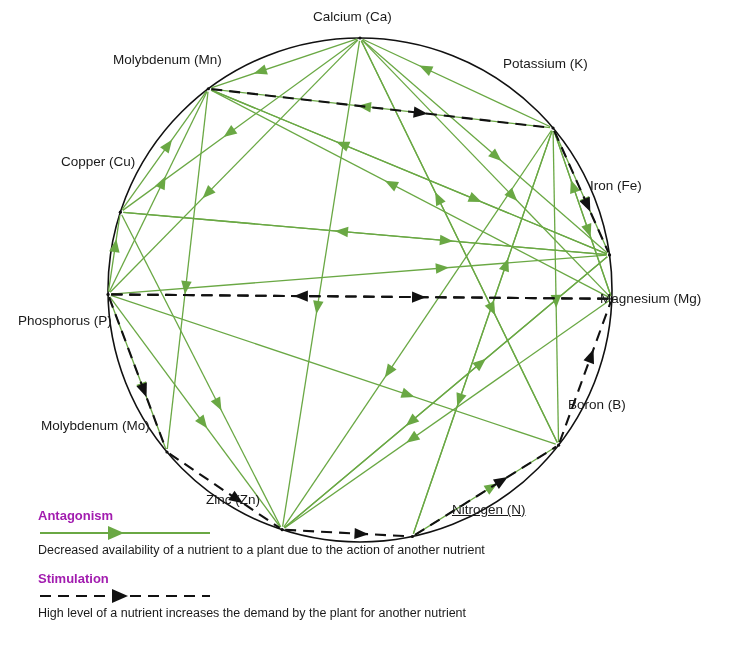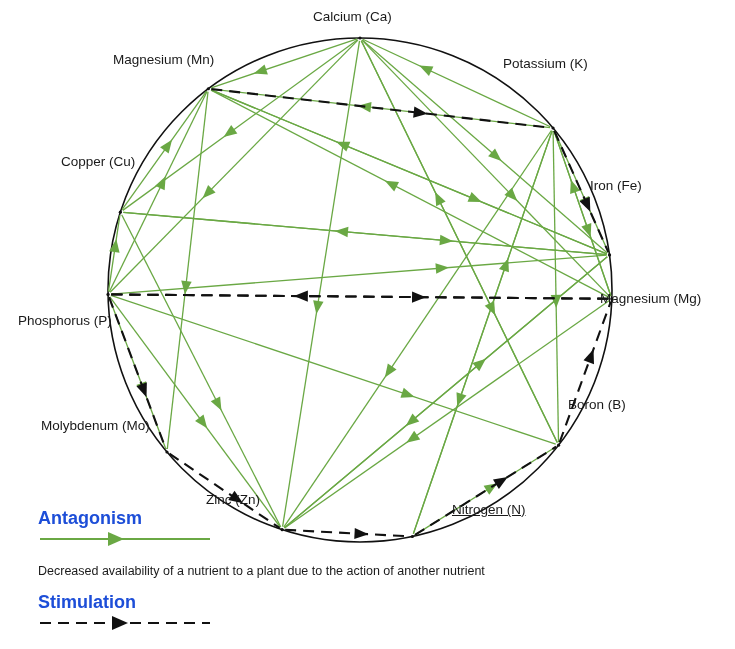--- a/index.html
+++ b/index.html
@@ -35,29 +35,29 @@
     white-space: nowrap;
     line-height: 1;
   }
   .legend {
     position: absolute;
     left: 38px;
     top: 508px;
     width: 640px;
   }
   .legend-title {
-    font-size: 18px;
+    font-size: 13px;
     font-weight: bold;
-    color: #1d4ed8;
+    color: #a21caf;
     margin: 0 0 2px 0;
   }
   .legend-desc {
     font-size: 12.5px;
     color: #1a1a1a;
-    margin: 17px 0 0 0;
+    margin: 2px 0 0 0;
   }
   .legend-block { margin-bottom: 14px; }
   .legend-line-wrap { height: 16px; position: relative; width: 180px; }
 </style>
 </head>
 <body>
 
 <div id="diagram-root">
 
   <svg id="wheel" viewBox="0 0 735 649">
@@ -183,21 +183,21 @@
       <div class="node-label" style="left: 313px; top: 10px;">Calcium (Ca)</div>
       <div class="node-label" style="left: 503px; top: 57px;">Potassium (K)</div>
       <div class="node-label" style="left: 590px; top: 171px; margin-top: 8px;">Iron (Fe)</div>
       <div class="node-label" style="left: 600px; top: 284px; margin-top: 8px;">Magnesium (Mg)</div>
       <div class="node-label" style="left: 568px; top: 398px;">Boron (B)</div>
       <div class="node-label" style="left: 452px; top: 503px; text-decoration: underline;">Nitrogen (N)</div>
       <div class="node-label" style="left: 206px; top: 493px; text-align: center;">Zinc (Zn)</div>
       <div class="node-label" style="left: 41px; top: 419px;">Molybdenum (Mo)</div>
       <div class="node-label" style="left: 18px; top: 284px; margin-top: 30px;">Phosphorus (P)</div>
       <div class="node-label" style="left: 61px; top: 155px;">Copper (Cu)</div>
-      <div class="node-label" style="left: 113px; top: 53px;">Magnesium (Mn)</div>
+      <div class="node-label" style="left: 113px; top: 53px;">Molybdenum (Mn)</div>
     </div>
 
   <div class="legend">
     <div class="legend-block">
       <p class="legend-title">Antagonism</p>
       <div class="legend-line-wrap">
         <svg width="180" height="16" viewBox="0 0 180 16">
           <line x1="2" y1="8" x2="172" y2="8" stroke="#6aa844" stroke-width="2.2"></line>
           <path d="M 70 1 L 86 8 L 70 15 z" fill="#6aa844"></path>
         </svg>
@@ -206,15 +206,16 @@
     </div>
 
     <div class="legend-block">
       <p class="legend-title">Stimulation</p>
       <div class="legend-line-wrap">
         <svg width="180" height="16" viewBox="0 0 180 16">
           <line x1="2" y1="8" x2="172" y2="8" stroke="#111111" stroke-width="2.2" stroke-dasharray="11 7"></line>
           <path d="M 74 1 L 90 8 L 74 15 z" fill="#111111"></path>
         </svg>
       </div>
+      <p class="legend-desc">High level of a nutrient increases the demand by the plant for another nutrient</p>
     </div>
   </div>
 </div>
 
 </body></html>

